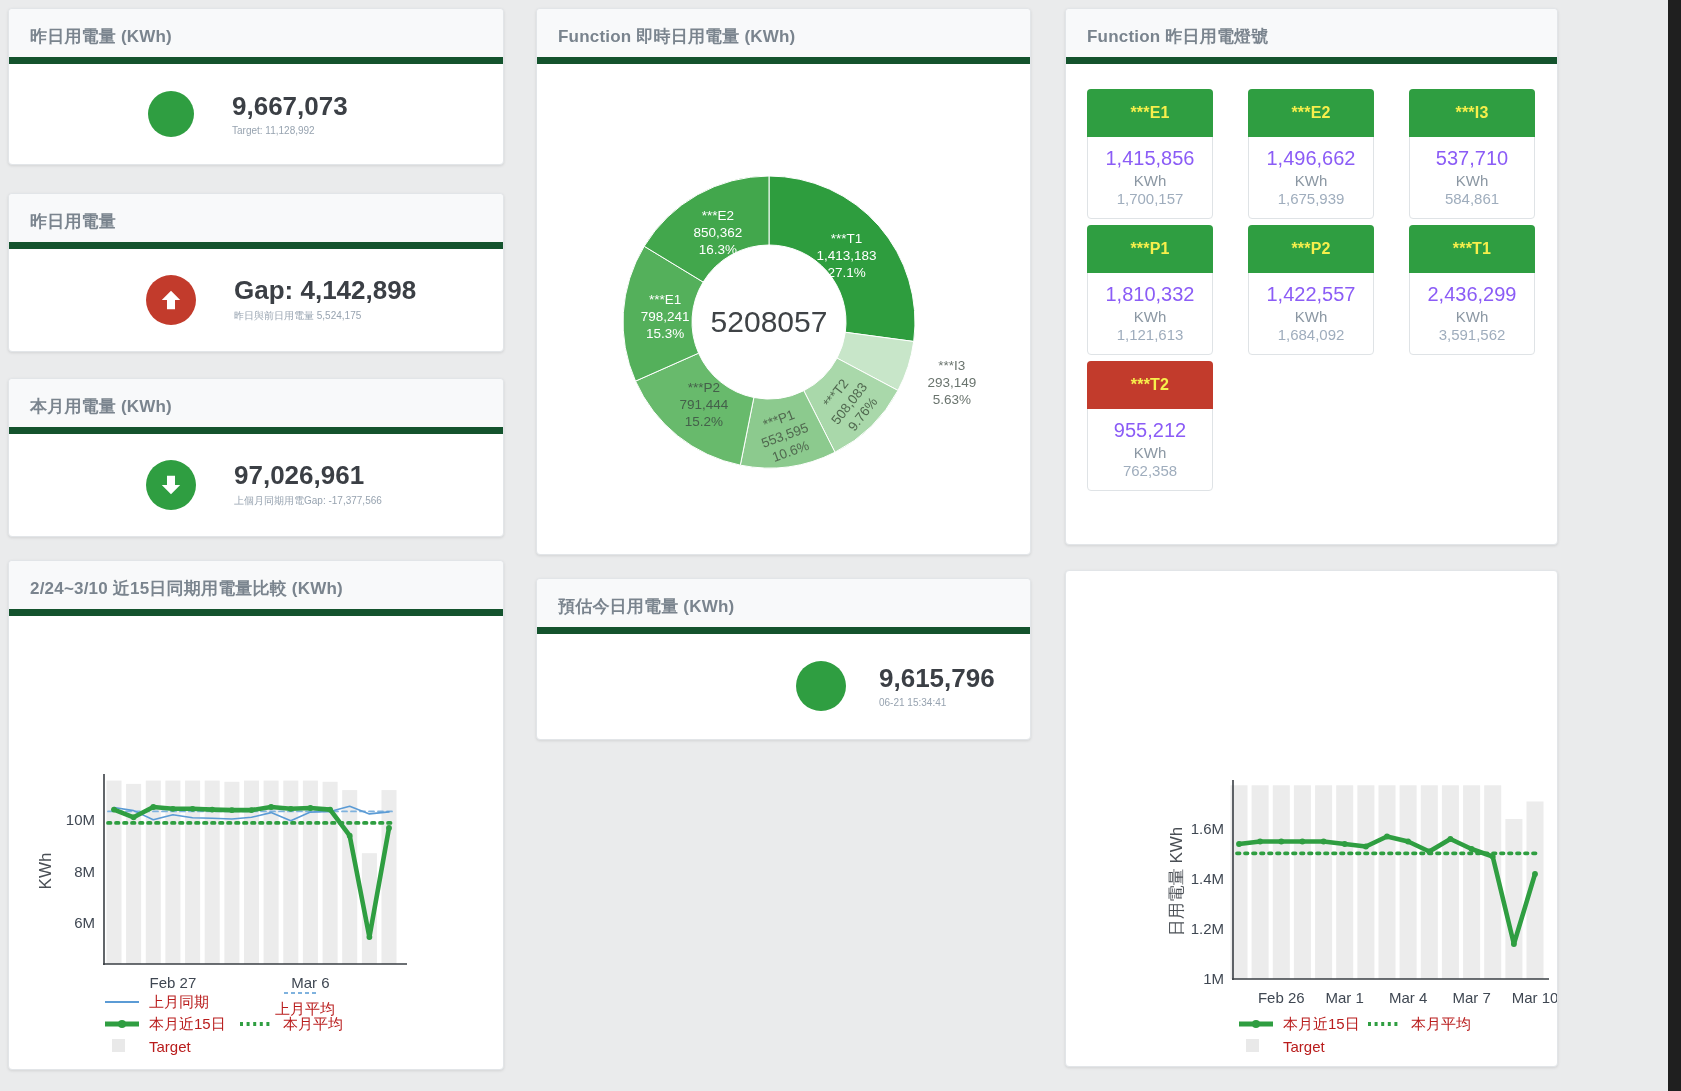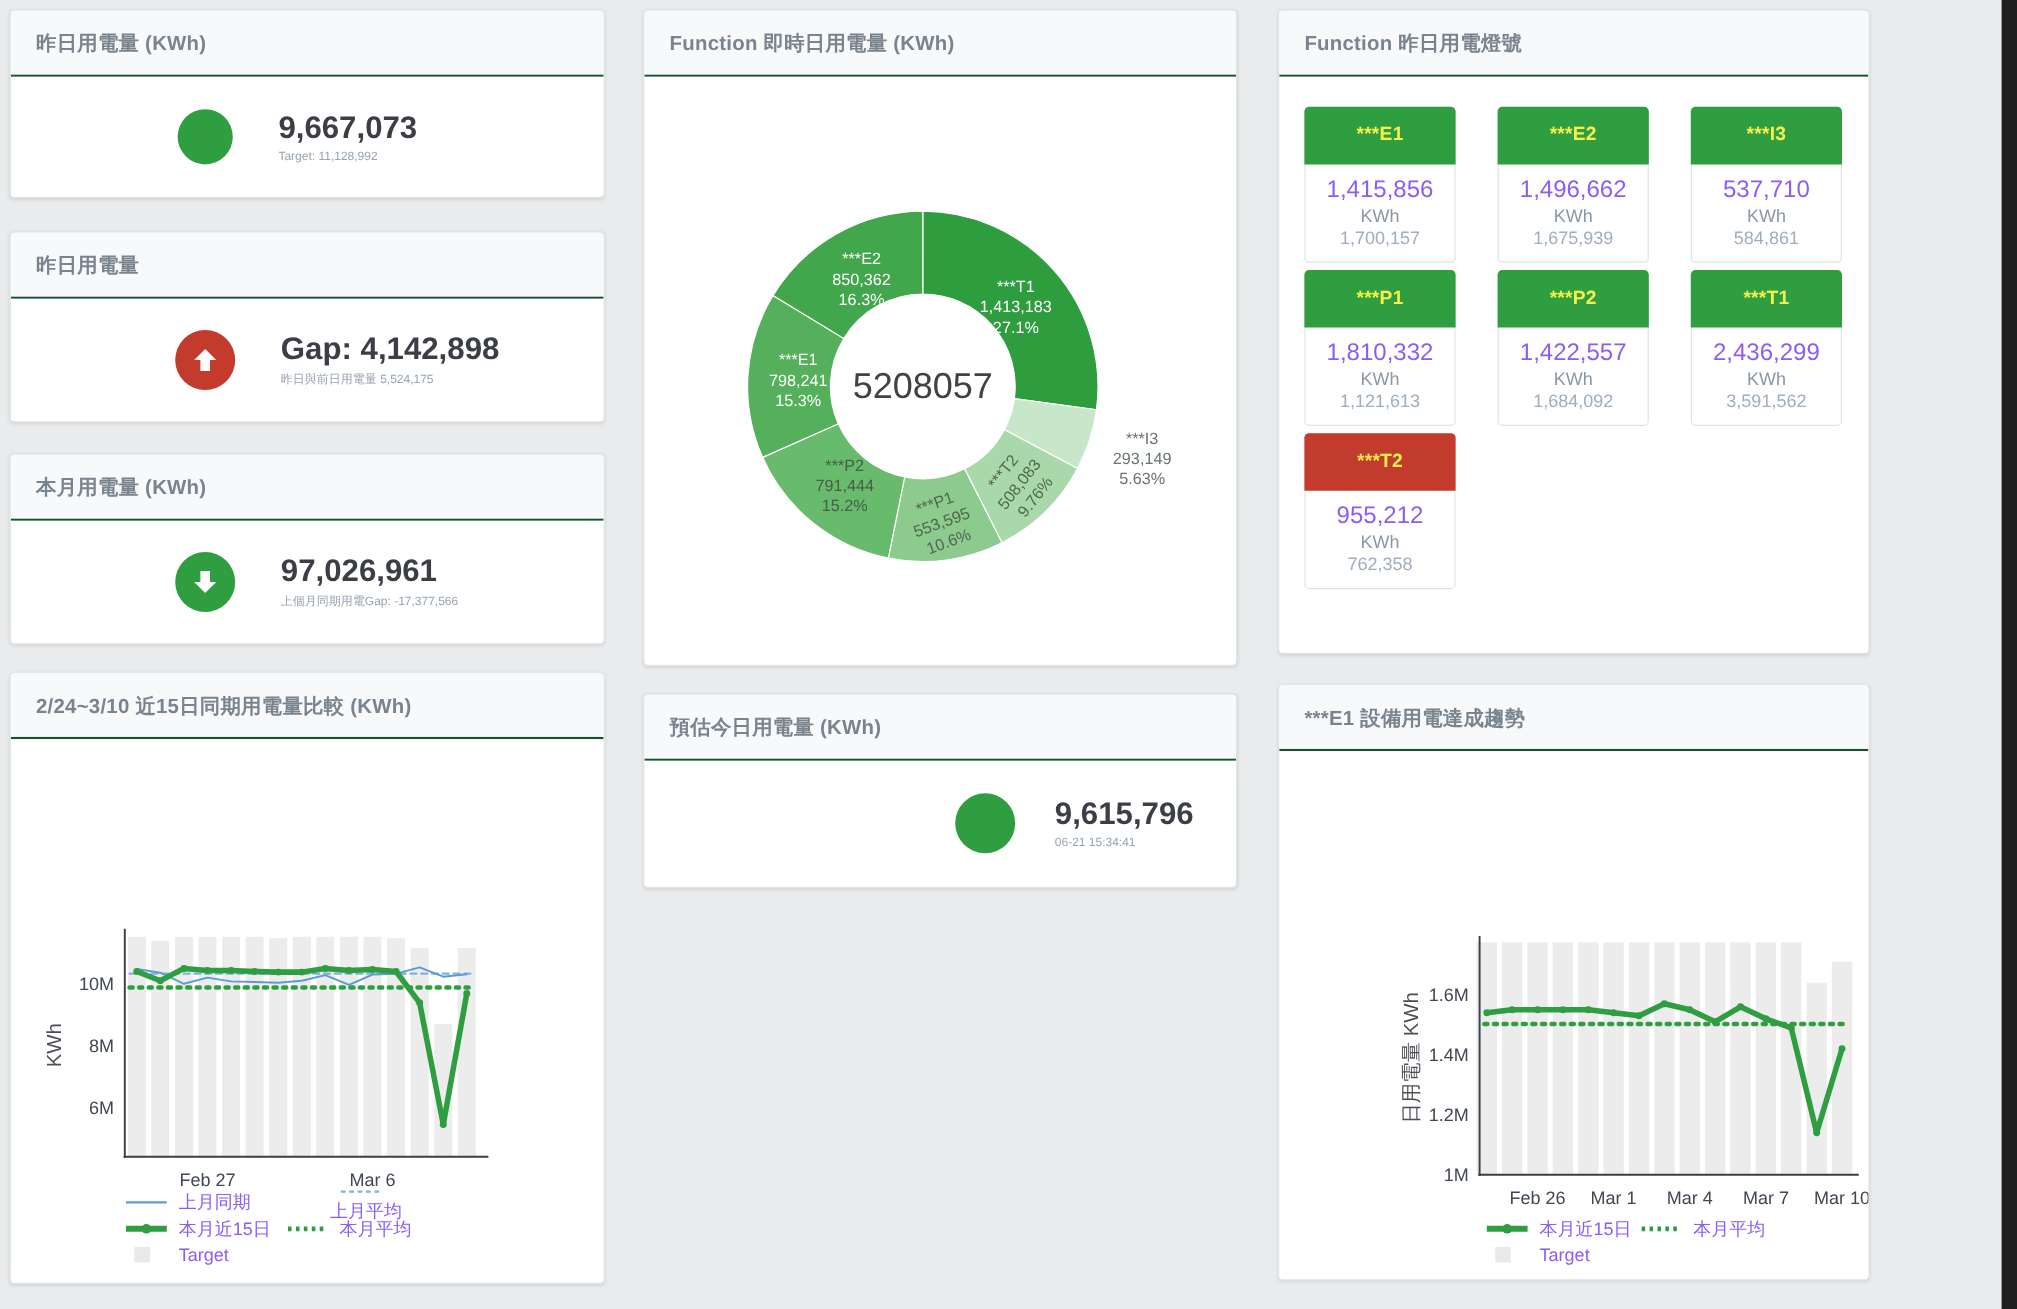--- a/index.html
+++ b/index.html
@@ -5,21 +5,21 @@
   html,body{margin:0;padding:0}
   body{
     width:1681px;height:1091px;position:relative;overflow:hidden;
     background:#eaebec;
     font-family:"Liberation Sans","DejaVu Sans",sans-serif;
     -webkit-font-smoothing:antialiased;
   }
   .card{position:absolute;background:#fff;border:1px solid #e2e5e8;border-radius:4px;
         box-shadow:0 1px 3px rgba(0,0,0,.10)}
   .card-h{height:55px;box-sizing:border-box;padding:16px 21px;background:#f8f9fa;
-          border-bottom:2px solid #14532d;border-radius:4px 4px 0 0;
+          border-bottom:7px solid #14532d;border-radius:4px 4px 0 0;
           font-size:17px;font-weight:700;color:#7a848e;letter-spacing:.2px;white-space:nowrap;overflow:hidden}
   
   #cardA{left:8px;top:8px;width:494px;height:155px}
   #cardB{left:8px;top:193px;width:494px;height:157px}
   #cardC{left:8px;top:378px;width:494px;height:157px}
   #cardD{left:8px;top:560px;width:494px;height:508px}
   #cardDonut{left:536px;top:8px;width:493px;height:545px}
   #cardForecast{left:536px;top:578px;width:493px;height:160px}
   #cardTiles{left:1065px;top:8px;width:491px;height:535px}
   #cardTrend{left:1065px;top:570px;width:491px;height:495px}
@@ -54,21 +54,21 @@
   .tile-t{font-size:15px;color:#9fadbd;margin-top:1px}
 
   .mount{position:absolute;left:0;top:0}
   svg text.tick{font-size:15px;fill:#3f4752;font-family:"Liberation Sans","DejaVu Sans",sans-serif}
   svg text.ylab{font-size:17px;fill:#4a4f55;font-family:"Liberation Sans","DejaVu Sans",sans-serif}
   svg text.dlabel{font-size:13.5px;font-family:"Liberation Sans","DejaVu Sans",sans-serif}
   svg text.dcenter{font-size:30px;fill:#3f4346;font-family:"Liberation Sans","DejaVu Sans",sans-serif}
 
   .legend{position:absolute}
   .lrow{display:flex;height:22px;align-items:center}
-  .litem{display:flex;align-items:center;font-size:15px;color:#8b5cf6;white-space:nowrap}
+  .litem{display:flex;align-items:center;font-size:15px;color:#b91c1c;white-space:nowrap}
   .litem .sym{width:36px;height:14px;margin-right:9px;flex:none}
 </style>
 </head>
 <body>
 
 <div>
 
   <section class="card" id="cardA">
     <header class="card-h">昨日用電量 (KWh)</header>
     <div class="stat">
@@ -285,21 +285,20 @@
           <div class="tile-b">
             <div class="tile-v">955,212</div>
             <div class="tile-u">KWh</div>
             <div class="tile-t">762,358</div>
           </div>
         </div>
       </div>
   </section>
 
   <section class="card" id="cardTrend">
-    <header class="card-h">***E1 設備用電達成趨勢</header>
     <div class="mount" id="chartR"><svg width="491" height="495">
           <rect x="164.5" y="214.3" width="17" height="193.7" fill="#ececec"></rect>
           <rect x="185.6" y="214.3" width="17" height="193.7" fill="#ececec"></rect>
           <rect x="206.8" y="214.3" width="17" height="193.7" fill="#ececec"></rect>
           <rect x="227.9" y="214.3" width="17" height="193.7" fill="#ececec"></rect>
           <rect x="249.1" y="214.3" width="17" height="193.7" fill="#ececec"></rect>
           <rect x="270.2" y="214.3" width="17" height="193.7" fill="#ececec"></rect>
           <rect x="291.4" y="214.3" width="17" height="193.7" fill="#ececec"></rect>
           <rect x="312.5" y="214.3" width="17" height="193.7" fill="#ececec"></rect>
           <rect x="333.6" y="214.3" width="17" height="193.7" fill="#ececec"></rect>

